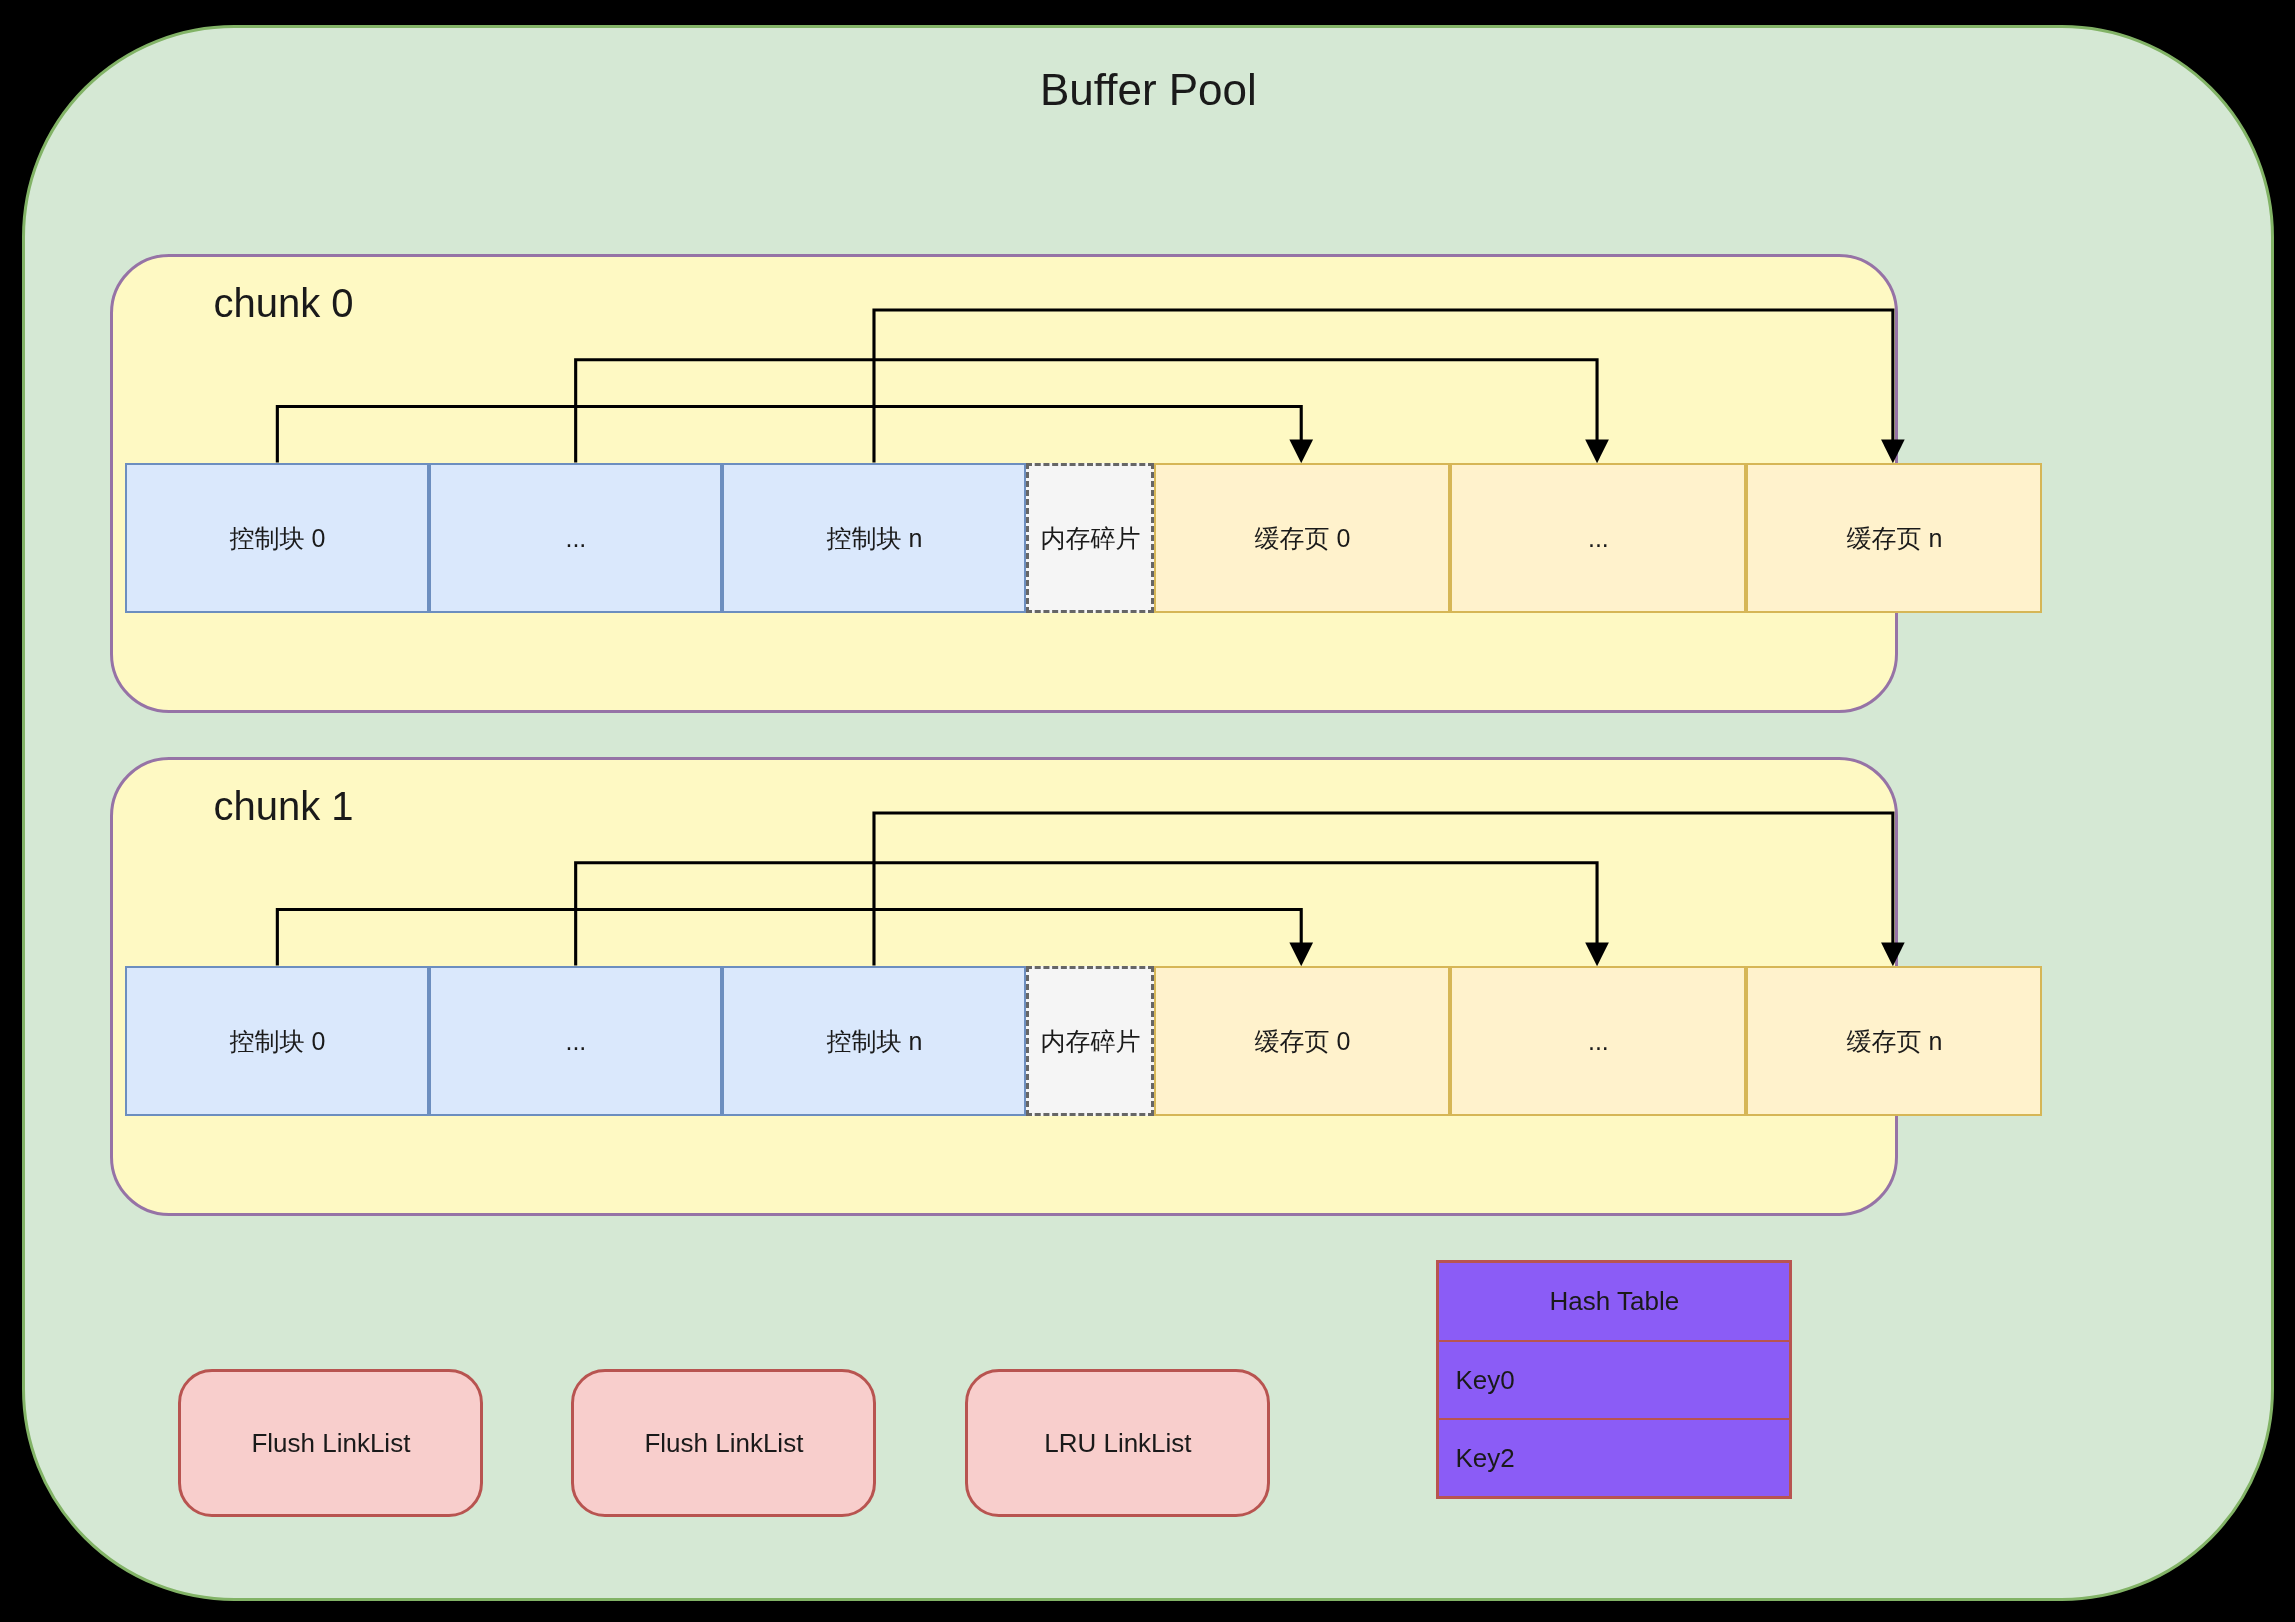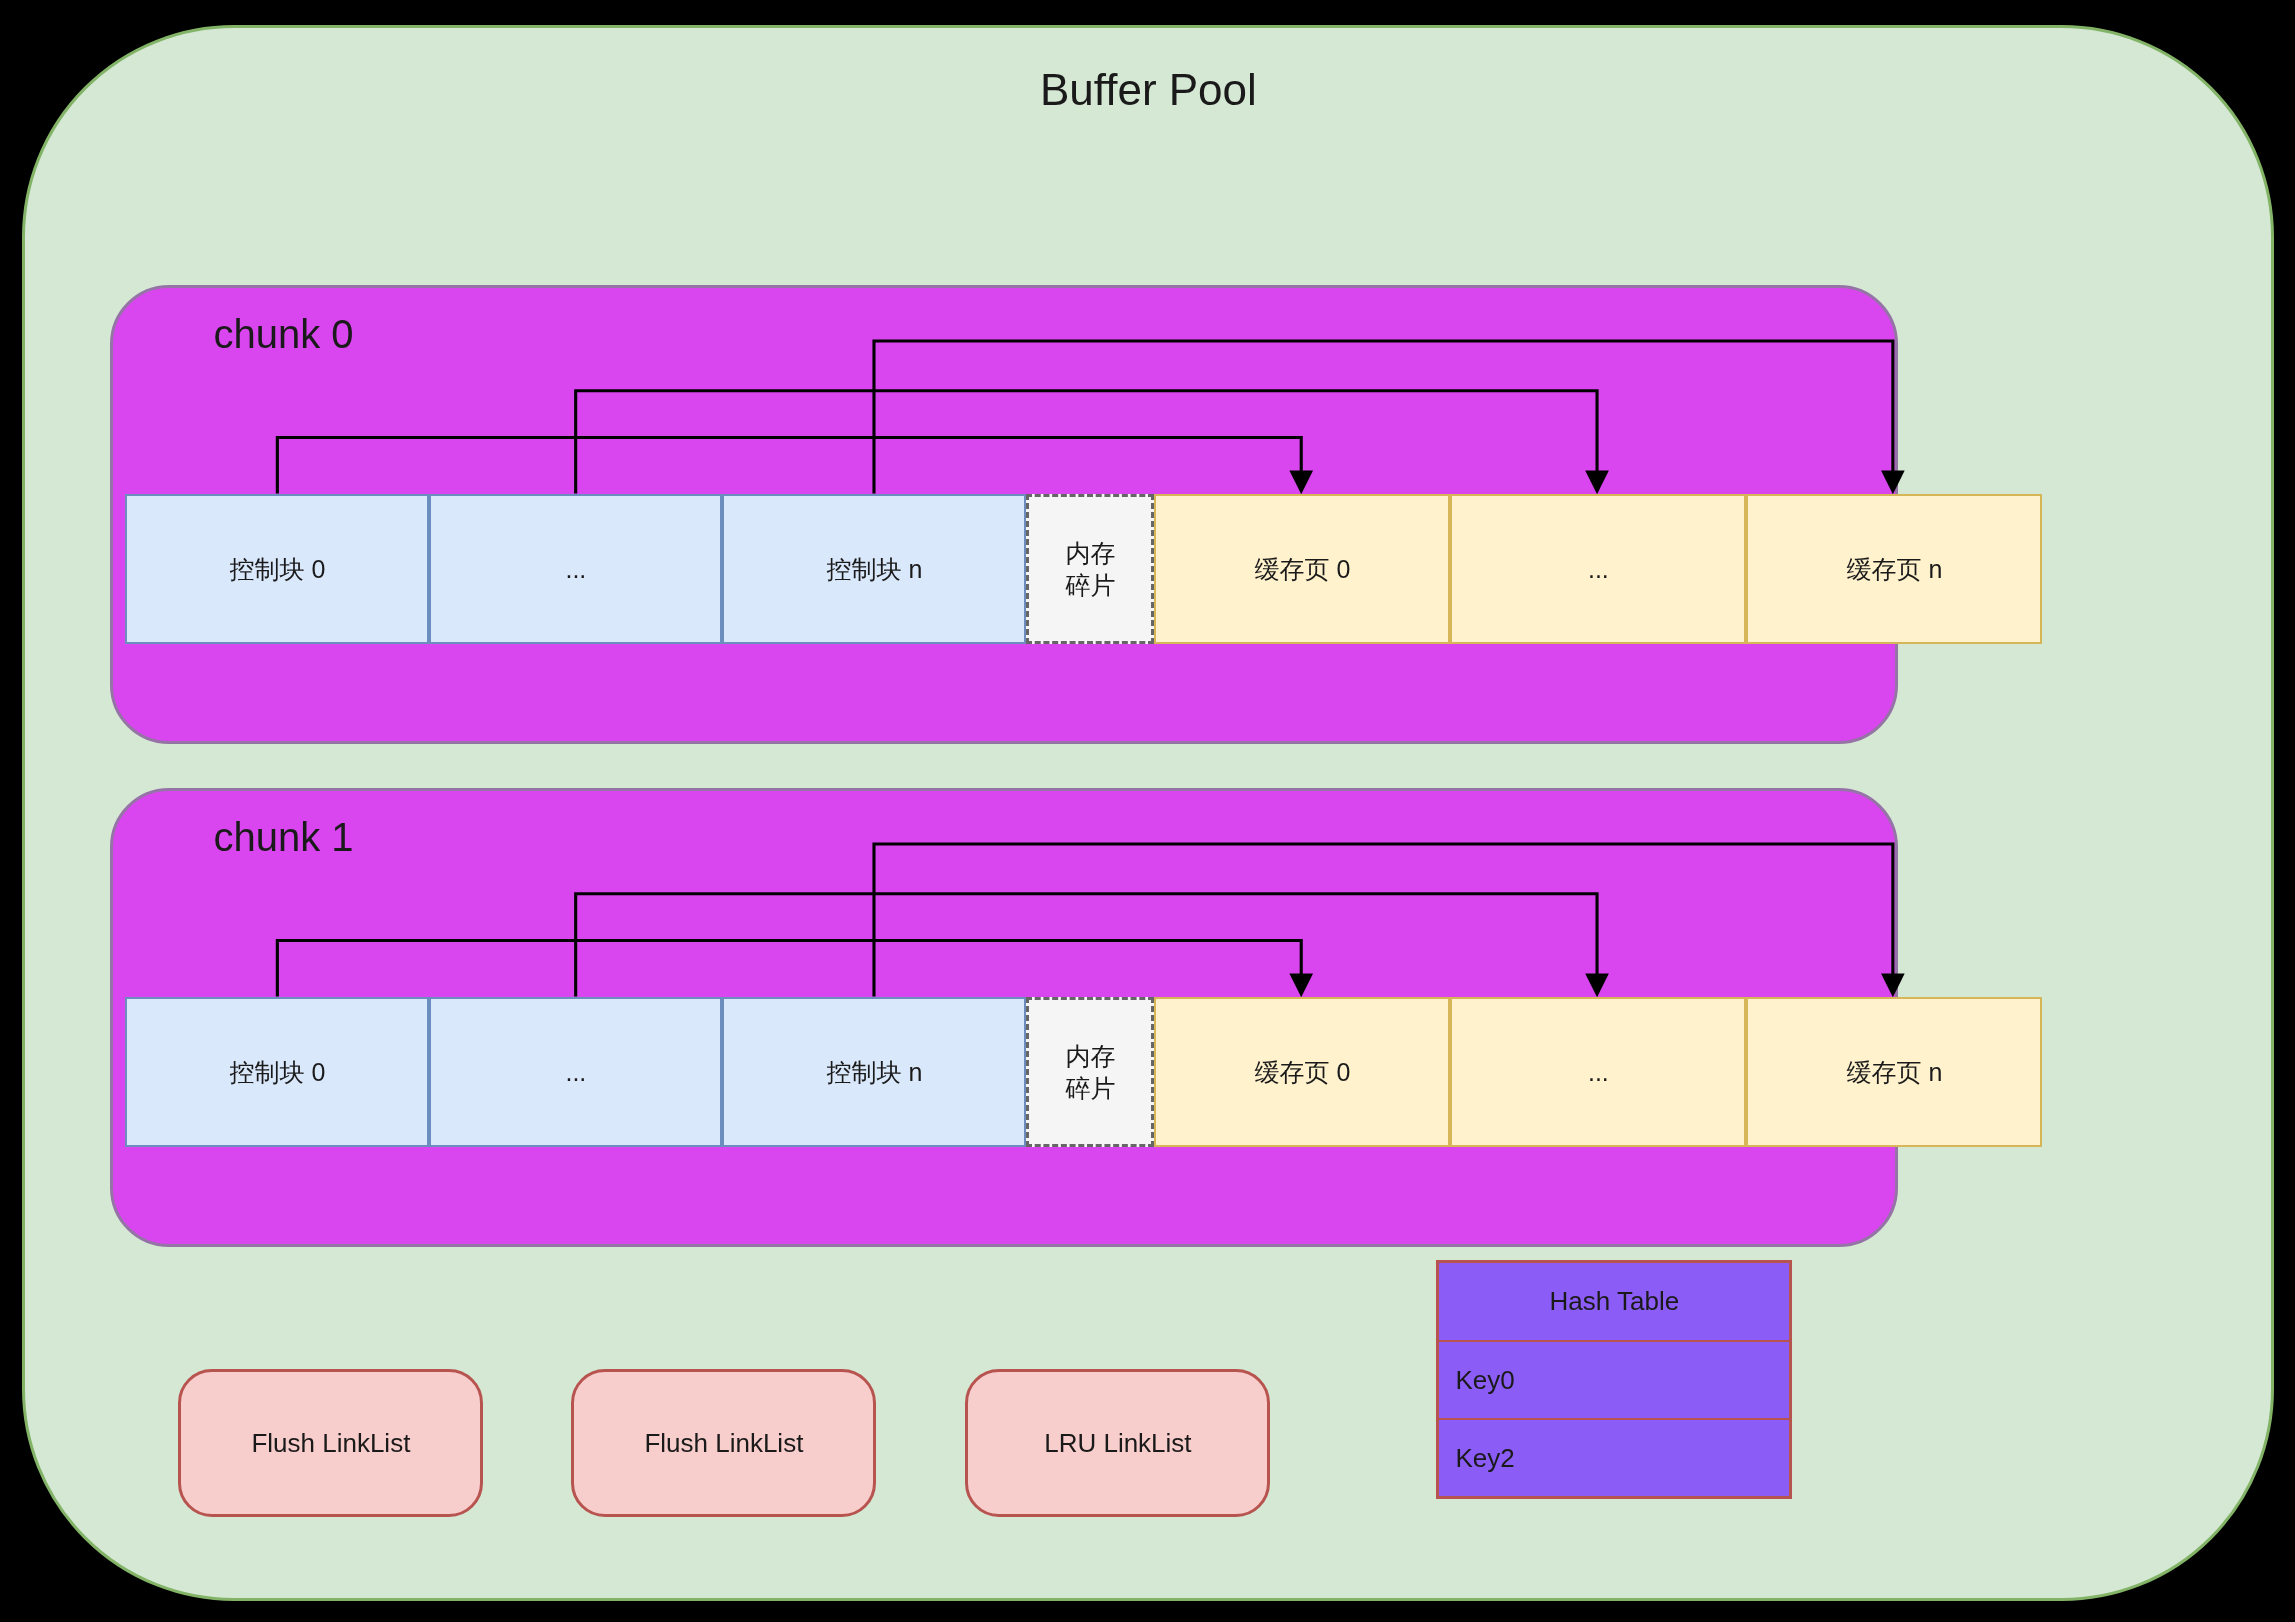--- a/index.html
+++ b/index.html
@@ -35,25 +35,24 @@
     text-align: center;
     font-size: 44px;
     line-height: 1.05;
     white-space: pre;
   }
   
   .chunk {
     position: absolute;
     left: 85px;
     width: 1788px; height: 459px;
-    background: #d946ef;
+    background: #fef9c3;
     border: 3.1px solid #9673a6;
     border-radius: 59px;
     box-sizing: border-box;
-    margin-top: 31px;
   }
   .chunk-0 { top: 226px; }
   .chunk-1 { top: 729px; }
   .chunk-label {
     position: absolute;
     left: 100px; top: 24px;
     font-size: 40px;
     line-height: 1.1;
     white-space: pre;
   }
@@ -76,21 +75,21 @@
     box-sizing: border-box;
     display: flex;
     align-items: center;
     justify-content: center;
     text-align: center;
     font-size: 25px;
     line-height: 1.3;
     white-space: pre;
   }
   .cell.block  { background: #dae8fc; border: 2.5px solid #6c8ebf; }
-  .cell.frag   { background: #f5f5f5; border: 3.1px dashed #666666; flex-direction: column; }
+  .cell.frag   { background: #f5f5f5; border: 3.1px dashed #666666; }
   .cell.page   { background: #fff2cc; border: 2.5px solid #d6b656; }
   .pos-b0 { left: 0;      width: 304px; }
   .pos-b1 { left: 304px;  width: 293px; }
   .pos-b2 { left: 597px;  width: 304px; }
   .pos-fr { left: 901px; width: 128px; }
   .pos-p0 { left: 1029px; width: 296px; }
   .pos-p1 { left: 1325px; width: 296px; }
   .pos-p2 { left: 1621px; width: 296px; }
   
   .linklist {

